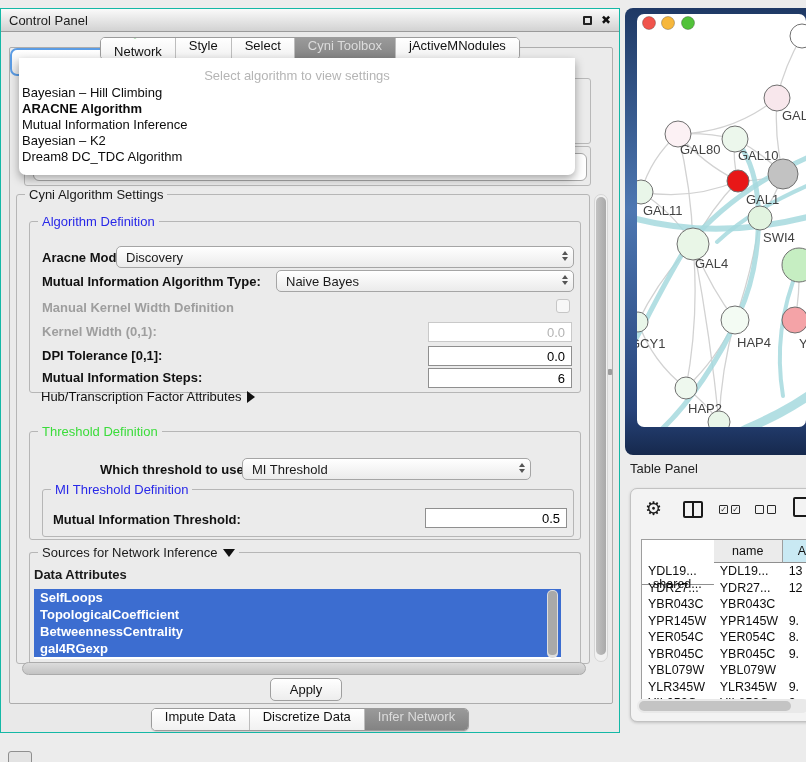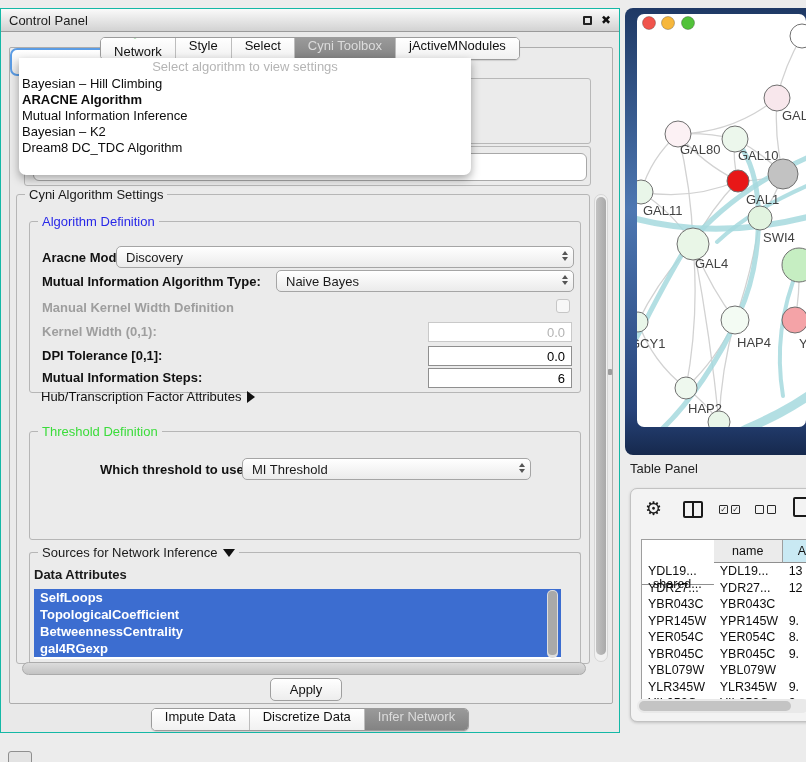--- a/index.html
+++ b/index.html
@@ -35,22 +35,22 @@
   #top-tabs{top:28px;}
   #bottom-tabs{top:699px;}
   .segctl{display:inline-flex;background:#fff;border:1px solid #9b9b9b;border-radius:5px;
     overflow:hidden;height:23px;box-shadow:0 1px 1px rgba(0,0,0,.12);}
   .seg{display:flex;align-items:center;gap:5px;padding:0 13px;font-size:13px;color:#111;
     background:linear-gradient(#ffffff,#f1f1f1);border-left:1px solid #bdbdbd;white-space:nowrap;flex-direction:column;}
   .seg:first-child{border-left:none;}
   .seg.selected{background:linear-gradient(#9a9a9a,#838383);color:#dcdcdc;}
 
   
-  #popup{position:absolute;left:18px;top:49px;width:452px;height:117px;background:#fff;
-    border-radius:0 0 7px 7px;box-shadow:0 4px 10px rgba(0,0,0,.35);z-index:50;padding-top:0;}
+  #popup{position:absolute;left:18px;top:49px;width:556px;height:117px;background:#fff;
+    border-radius:0 0 7px 7px;box-shadow:0 4px 10px rgba(0,0,0,.35);z-index:50;padding-top:9px;}
   .pop-placeholder{font-size:13px;color:#b5b5b5;text-align:center;height:18px;line-height:18px;}
   .pop-item{font-size:13px;color:#0c0c0c;height:16px;line-height:16px;padding-left:3px;white-space:nowrap;}
   .pop-item.sel-bold{font-weight:bold;}
 
   
   .groupbox{position:absolute;border:1px solid #b6b6b6;border-radius:3px;}
   .gb-title{position:absolute;top:-8px;left:8px;background:#ebebeb;padding:0 4px;font-size:13px;
     white-space:nowrap;display:flex;align-items:center;gap:5px;}
   .t-blue{color:#2828e8;}
   .t-green{color:#3bdc3b;}
@@ -207,20 +207,25 @@
 
           <span class="lbl" style="left:70px;top:30px;">Which threshold to use:</span>
           <div class="combo" style="left:212px;top:26px;width:289px;">
             <span>MI Threshold</span>
             <span class="arrows">
                 <span class="arr-up"></span>
                 <span class="arr-dn"></span>
               </span>
           </div>
 
+          <div class="groupbox" id="gb-mithr">
+            <span class="gb-title t-blue">MI Threshold Definition</span>
+            <span class="lbl" style="left:10px;top:22px;">Mutual Information Threshold:</span>
+            <div class="tfield" style="left:382px;top:18px;width:142px;">0.5</div>
+          </div>
         </div>
 
         <div class="groupbox" id="gb-sources">
           <span class="gb-title">
             <span>Sources for Network Inference</span>
             <span class="tri-down"></span>
           </span>
           <span id="attr-label">Data Attributes</span>
           <div id="attr-list">
               <div class="attr-item" style="background: rgb(60, 109, 208);">SelfLoops</div>

